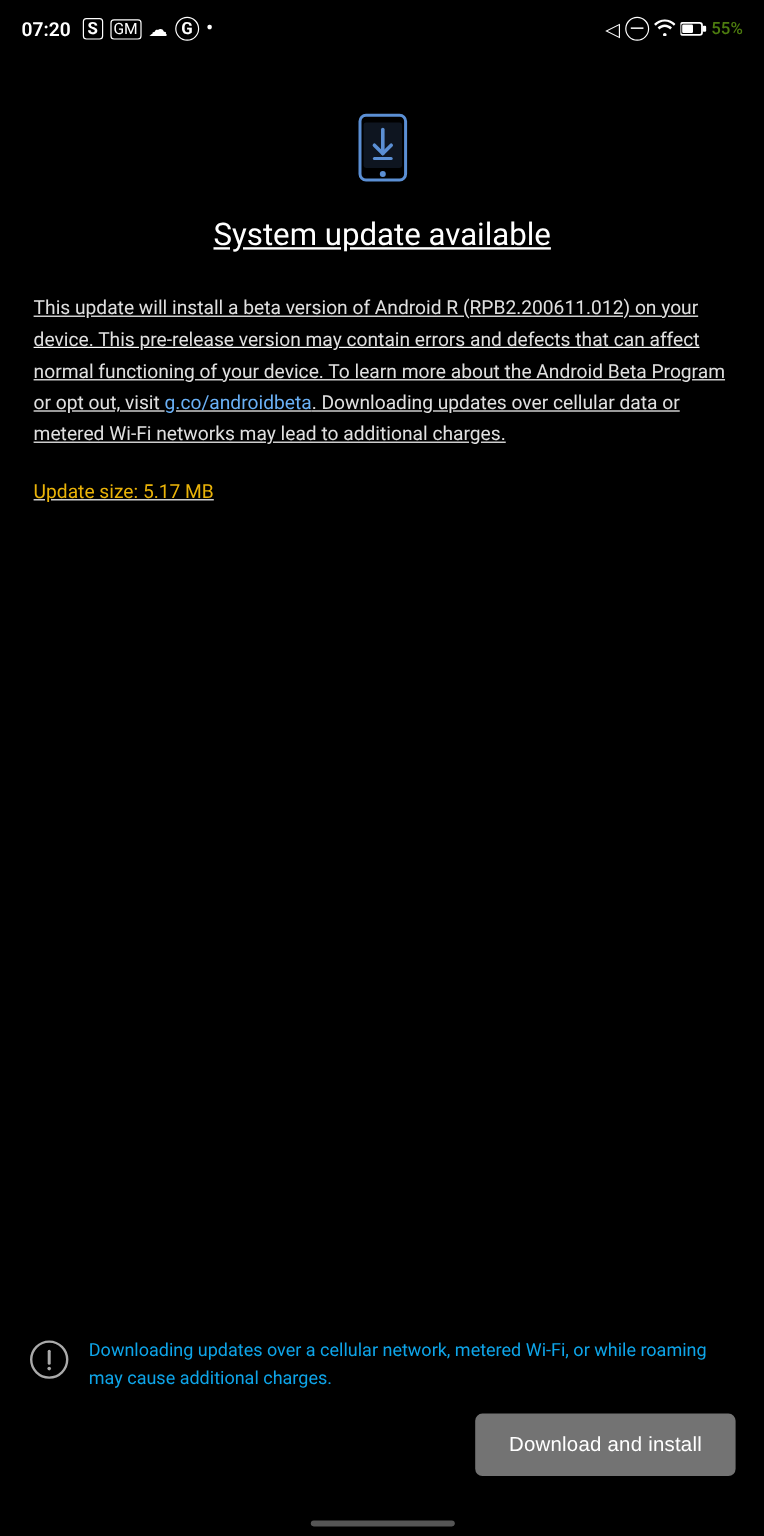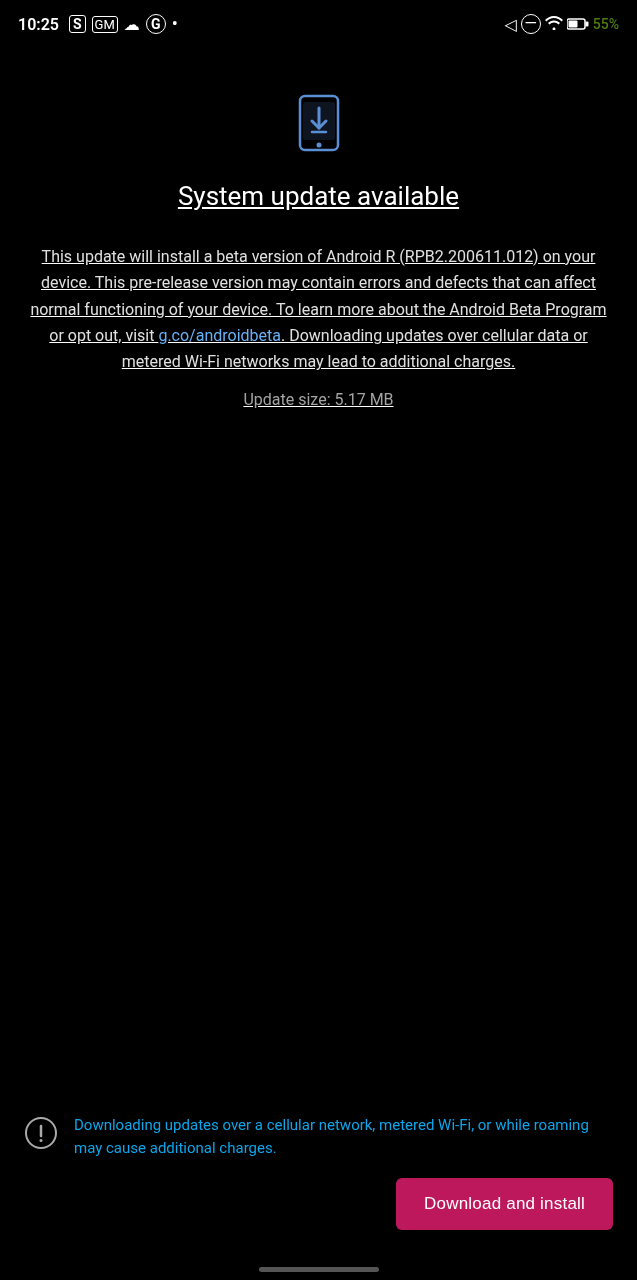--- a/index.html
+++ b/index.html
@@ -83,35 +83,35 @@
       text-align: center;
       margin-bottom: 30px;
       line-height: 1.3;
     }
 
     
     .update-description {
       font-size: 16px;
       color: #e0e0e0;
       line-height: 1.65;
-      text-align: center;
+      text-align: left;
       width: 100%;
-      margin-bottom: 12px;
+      margin-bottom: 22px;
     }
 
     .android-beta-link {
       color: #6ab0f5;
       text-decoration: none;
     }
 
     
     .update-size {
       font-size: 16px;
-      color: #a3a3a3;
-      text-align: center;
+      color: #eab308;
+      text-align: left;
       width: 100%;
       line-height: 1.5;
     }
 
     
     .bottom-warning {
       position: absolute;
       bottom: 120px;
       left: 0;
       right: 0;
@@ -133,21 +133,21 @@
     }
 
     
     .download-button-container {
       position: absolute;
       bottom: 50px;
       right: 24px;
     }
 
     .download-button {
-      background-color: #be185d;
+      background-color: #737373;
       color: #ffffff;
       border: none;
       border-radius: 6px;
       padding: 16px 28px;
       font-size: 17px;
       font-weight: 500;
       cursor: pointer;
       letter-spacing: 0.2px;
     }
 
@@ -161,21 +161,21 @@
       height: 5px;
       background-color: #555;
       border-radius: 3px;
     }
   </style>
 </head>
 <body>
 
 <div class="status-bar">
   <div class="status-left">
-    <span class="status-time">10:25</span>
+    <span class="status-time">07:20</span>
     <div class="status-icons-left">
 
       <span style="font-size:14px; font-weight:bold; color:#fff; border:1.5px solid #fff; border-radius:3px; padding:1px 3px; line-height:1;">S</span>
 
       <span style="font-size:13px; font-weight:normal; color:#fff; border:1.5px solid #fff; border-radius:3px; padding:1px 2px; line-height:1;">GM</span>
 
       <span style="font-size:16px; color:#fff;">☁</span>
 
       <span style="font-size:14px; font-weight:bold; color:#fff; border:1.5px solid #fff; border-radius:50%; width:20px; height:20px; display:inline-flex; align-items:center; justify-content:center; line-height:1;">G</span>
 

